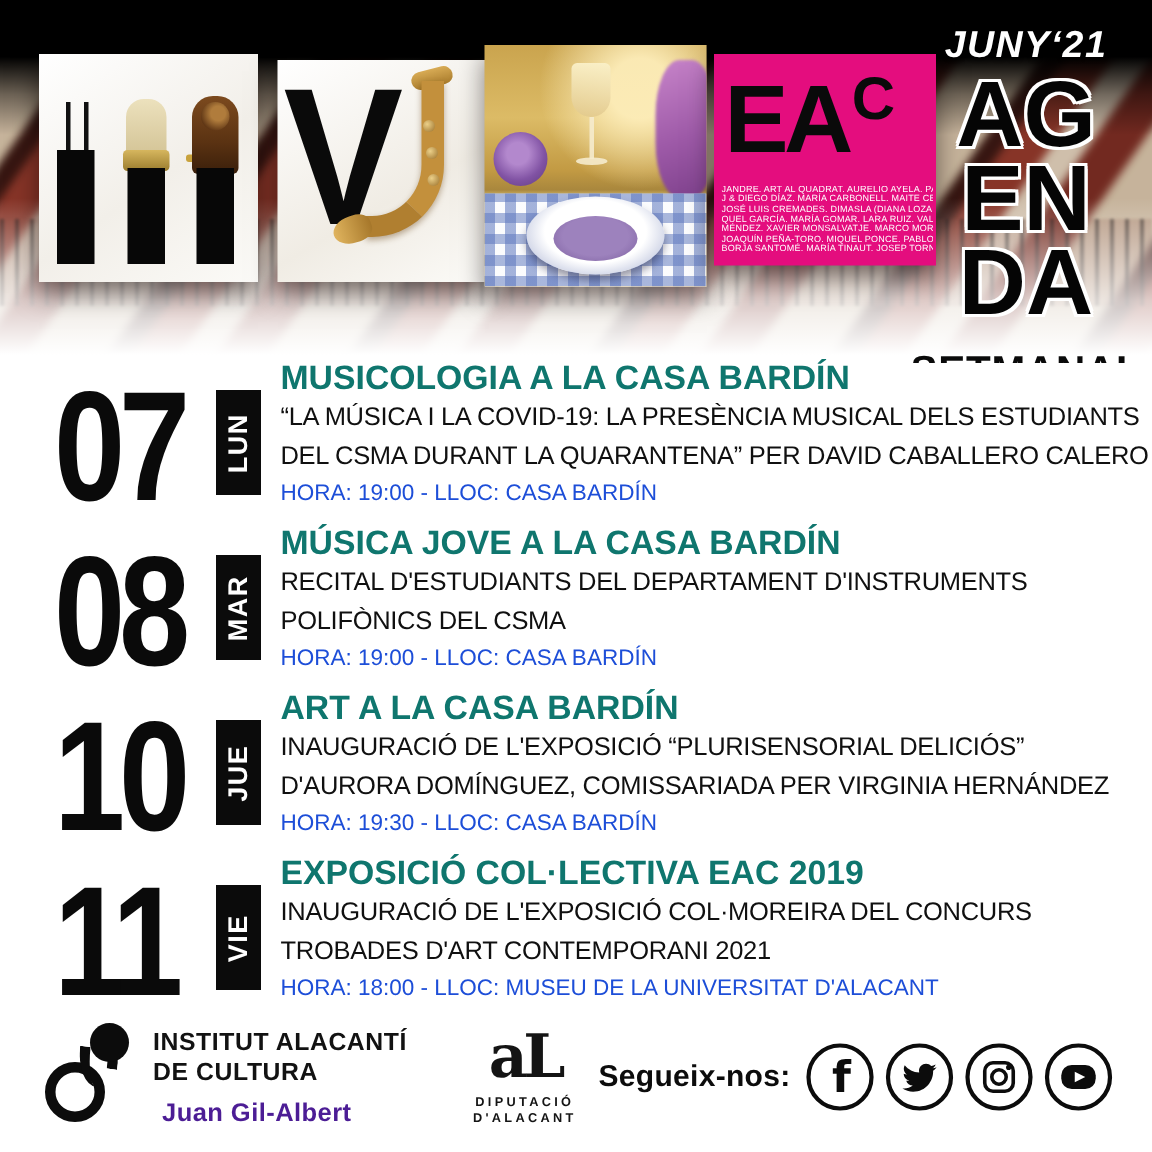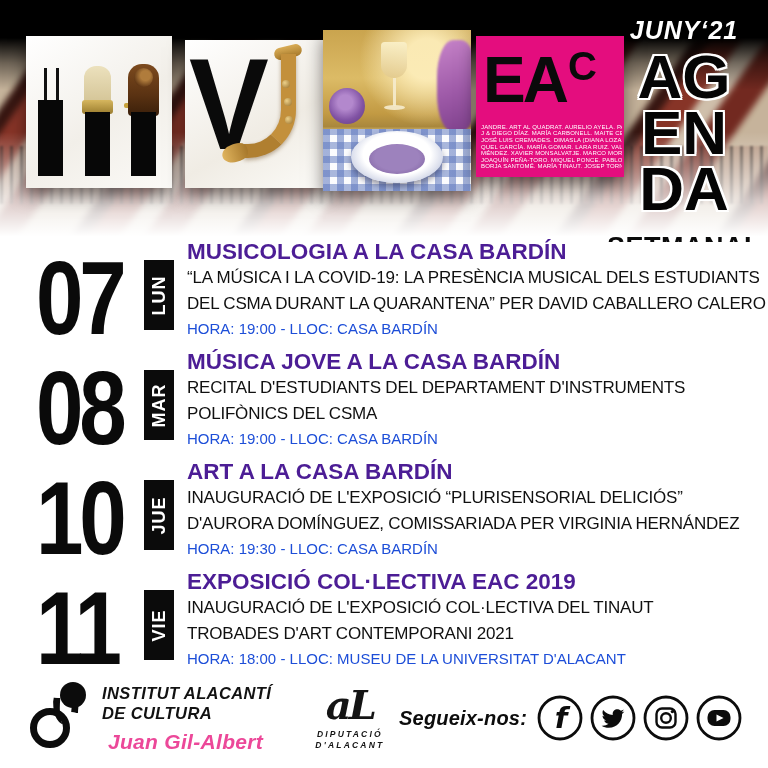--- a/index.html
+++ b/index.html
@@ -107,39 +107,39 @@
 
   
   .events { position:absolute; left:0; top:236px; width:768px; }
   .event { display:flex; align-items:flex-start; height:110px; padding-left:36px; }
   .date { width:108px; font-size:104px; font-weight:800; line-height:.78; letter-spacing:-5px;
       margin-top:22px; transform:scaleX(.82); transform-origin:left top; color:#0a0a0a; }
   .daybox { width:30px; height:70px; background:#0b0b0b; margin-top:24px; flex:none;
       display:flex; align-items:center; justify-content:center; }
   .daybox span { transform:rotate(-90deg); color:#fff; font-weight:700; font-size:18px; letter-spacing:1px; }
   .etext { margin-left:13px; padding-top:2px; }
-  .etitle { font-size:22.5px; font-weight:800; line-height:27px; letter-spacing:0; color:#4c1d95; }
+  .etitle { font-size:22.5px; font-weight:800; line-height:27px; letter-spacing:0; color:#0f766e; }
   .eline  { font-size:17px; line-height:25.5px; font-weight:400; color:#101010; letter-spacing:-.2px; }
   .emeta  { font-size:15px; line-height:25px; font-weight:400; color:#1d4ed8; }
 
   
   .footer { position:absolute; left:0; bottom:0; width:768px; height:92px;
-      display:flex; align-items:center; padding:0 26px 8px 30px;font-style:italic; }
+      display:flex; align-items:center; padding:0 26px 8px 30px; }
   .inst-block { display:flex; align-items:center; }
   .qlogo { position:relative; width:62px; height:76px; flex:none; }
   .q-ring { position:absolute; left:0; bottom:8px; width:40px; height:40px; border:7px solid #0c0c0c;
       border-radius:50%; background:#fff; }
   .q-ring-tail { position:absolute; left:30px; bottom:44px; width:20px; height:26px;
       border-right:7px solid #0c0c0c; border-top-right-radius:100% 120%; transform:rotate(8deg); }
   .q-dot { position:absolute; right:6px; top:2px; width:26px; height:26px; background:#0c0c0c; border-radius:50%; }
   .q-dot-tail { position:absolute; right:24px; top:18px; width:16px; height:26px;
       border-left:7px solid #0c0c0c; border-bottom-left-radius:100% 120%; transform:rotate(6deg); }
   .inst-text { margin-left:10px; }
   .inst-l1, .inst-l2 { font-size:16.5px; font-weight:700; letter-spacing:.4px; line-height:20px; color:#121212; }
-  .inst-name { font-size:21px; font-weight:700; letter-spacing:.3px; margin-top:7px; margin-left:6px; color:#ec4899; }
+  .inst-name { font-size:17px; font-weight:700; letter-spacing:.3px; margin-top:7px; margin-left:6px; color:#4c1d95; }
   .dip-block { margin-left:44px; display:flex; flex-direction:column; align-items:center; }
   .dip-mono { font-family:"DejaVu Serif", serif; font-size:40px; font-weight:700; line-height:40px;
       letter-spacing:-3px; color:#141414; }
   .dip-l1, .dip-l2 { font-size:8.5px; font-weight:700; letter-spacing:2.2px; line-height:11px; color:#141414; }
   .dip-text { margin-top:4px; text-align:center; }
   .follow { margin-left:auto; display:flex; align-items:center;text-align:right; }
   .follow-label { font-size:20px; font-weight:800; letter-spacing:.2px; margin-right:10px; color:#0c0c0c; }
   .social { display:flex; gap:7px; }
   .social svg { display:block; }
 </style>
@@ -254,21 +254,21 @@
       </div>
     </article>
 
     <article class="event">
       <div class="date">11</div>
       <div class="daybox">
           <span>VIE</span>
         </div>
       <div class="etext">
         <h2 class="etitle">EXPOSICIÓ COL·LECTIVA EAC 2019</h2>
-        <div class="eline">INAUGURACIÓ DE L'EXPOSICIÓ COL·LECTIVA DEL TINAUT</div>
+        <div class="eline">INAUGURACIÓ DE L'EXPOSICIÓ COL·MOREIRA DEL CONCURS</div>
         <div class="eline">TROBADES D'ART CONTEMPORANI 2021</div>
         <div class="emeta">HORA: 18:00 - LLOC: MUSEU DE LA UNIVERSITAT D'ALACANT</div>
       </div>
     </article>
 
   </main>
 
   <footer class="footer">
     <div class="inst-block">
       <div class="qlogo">

